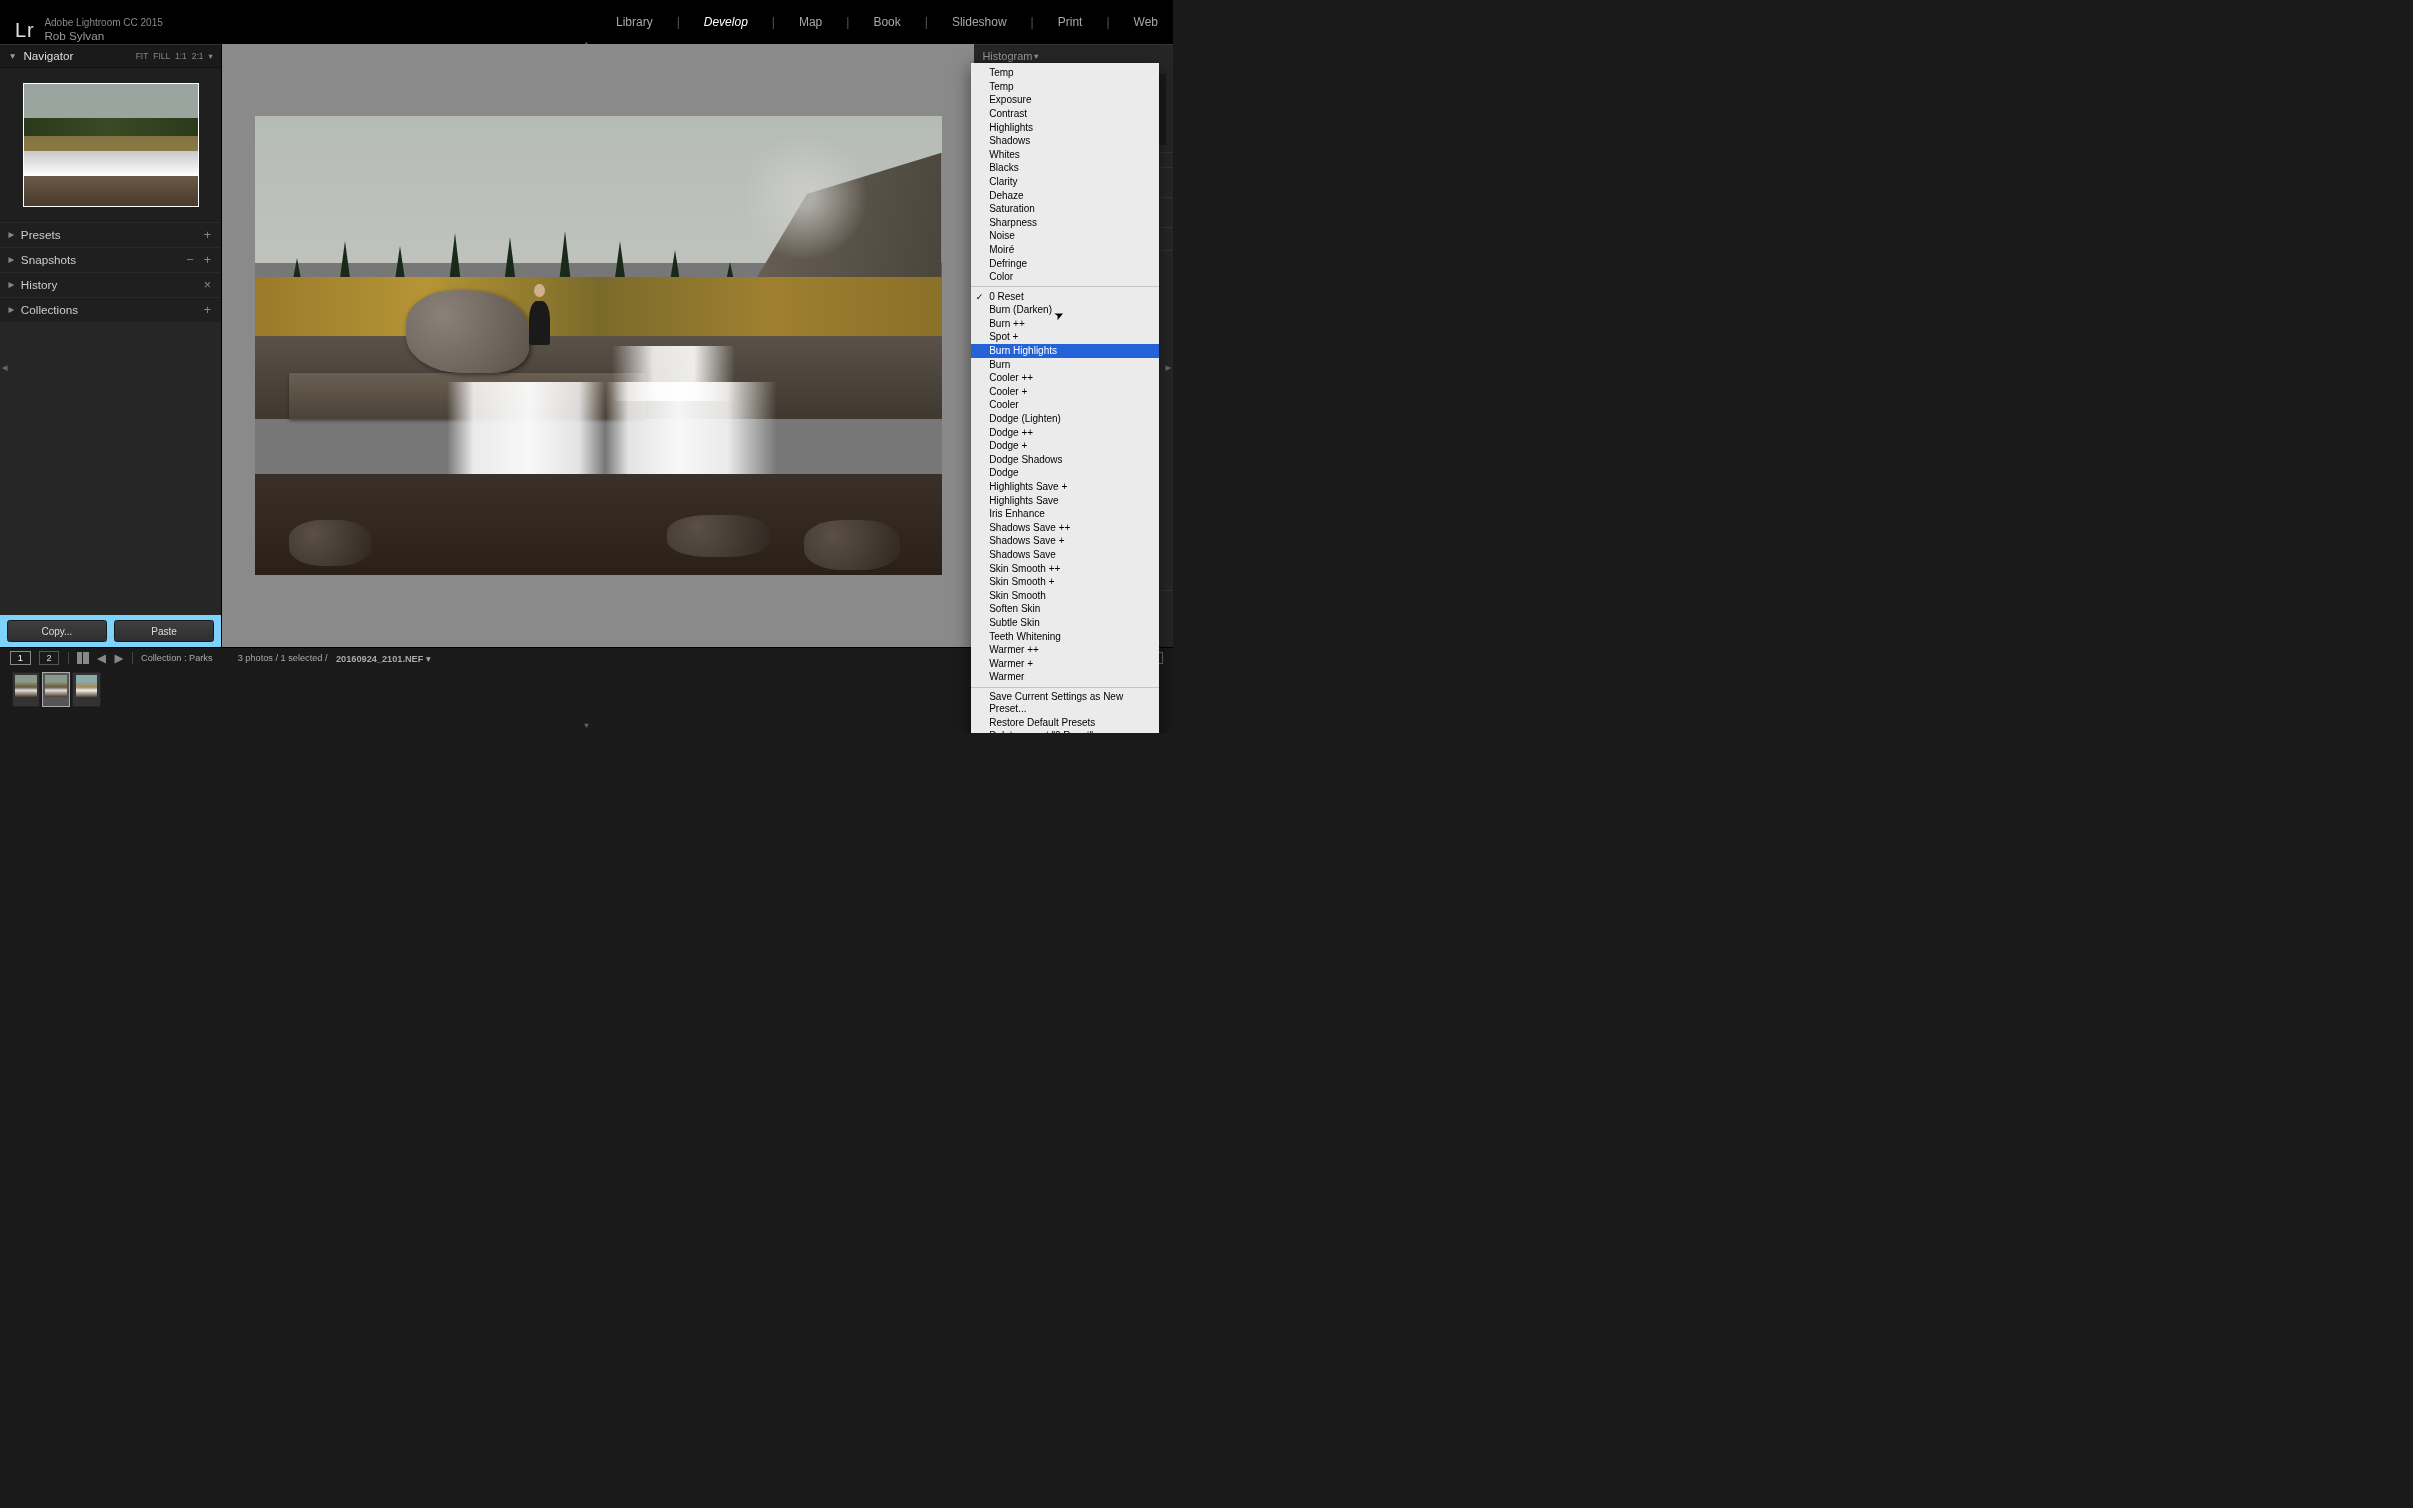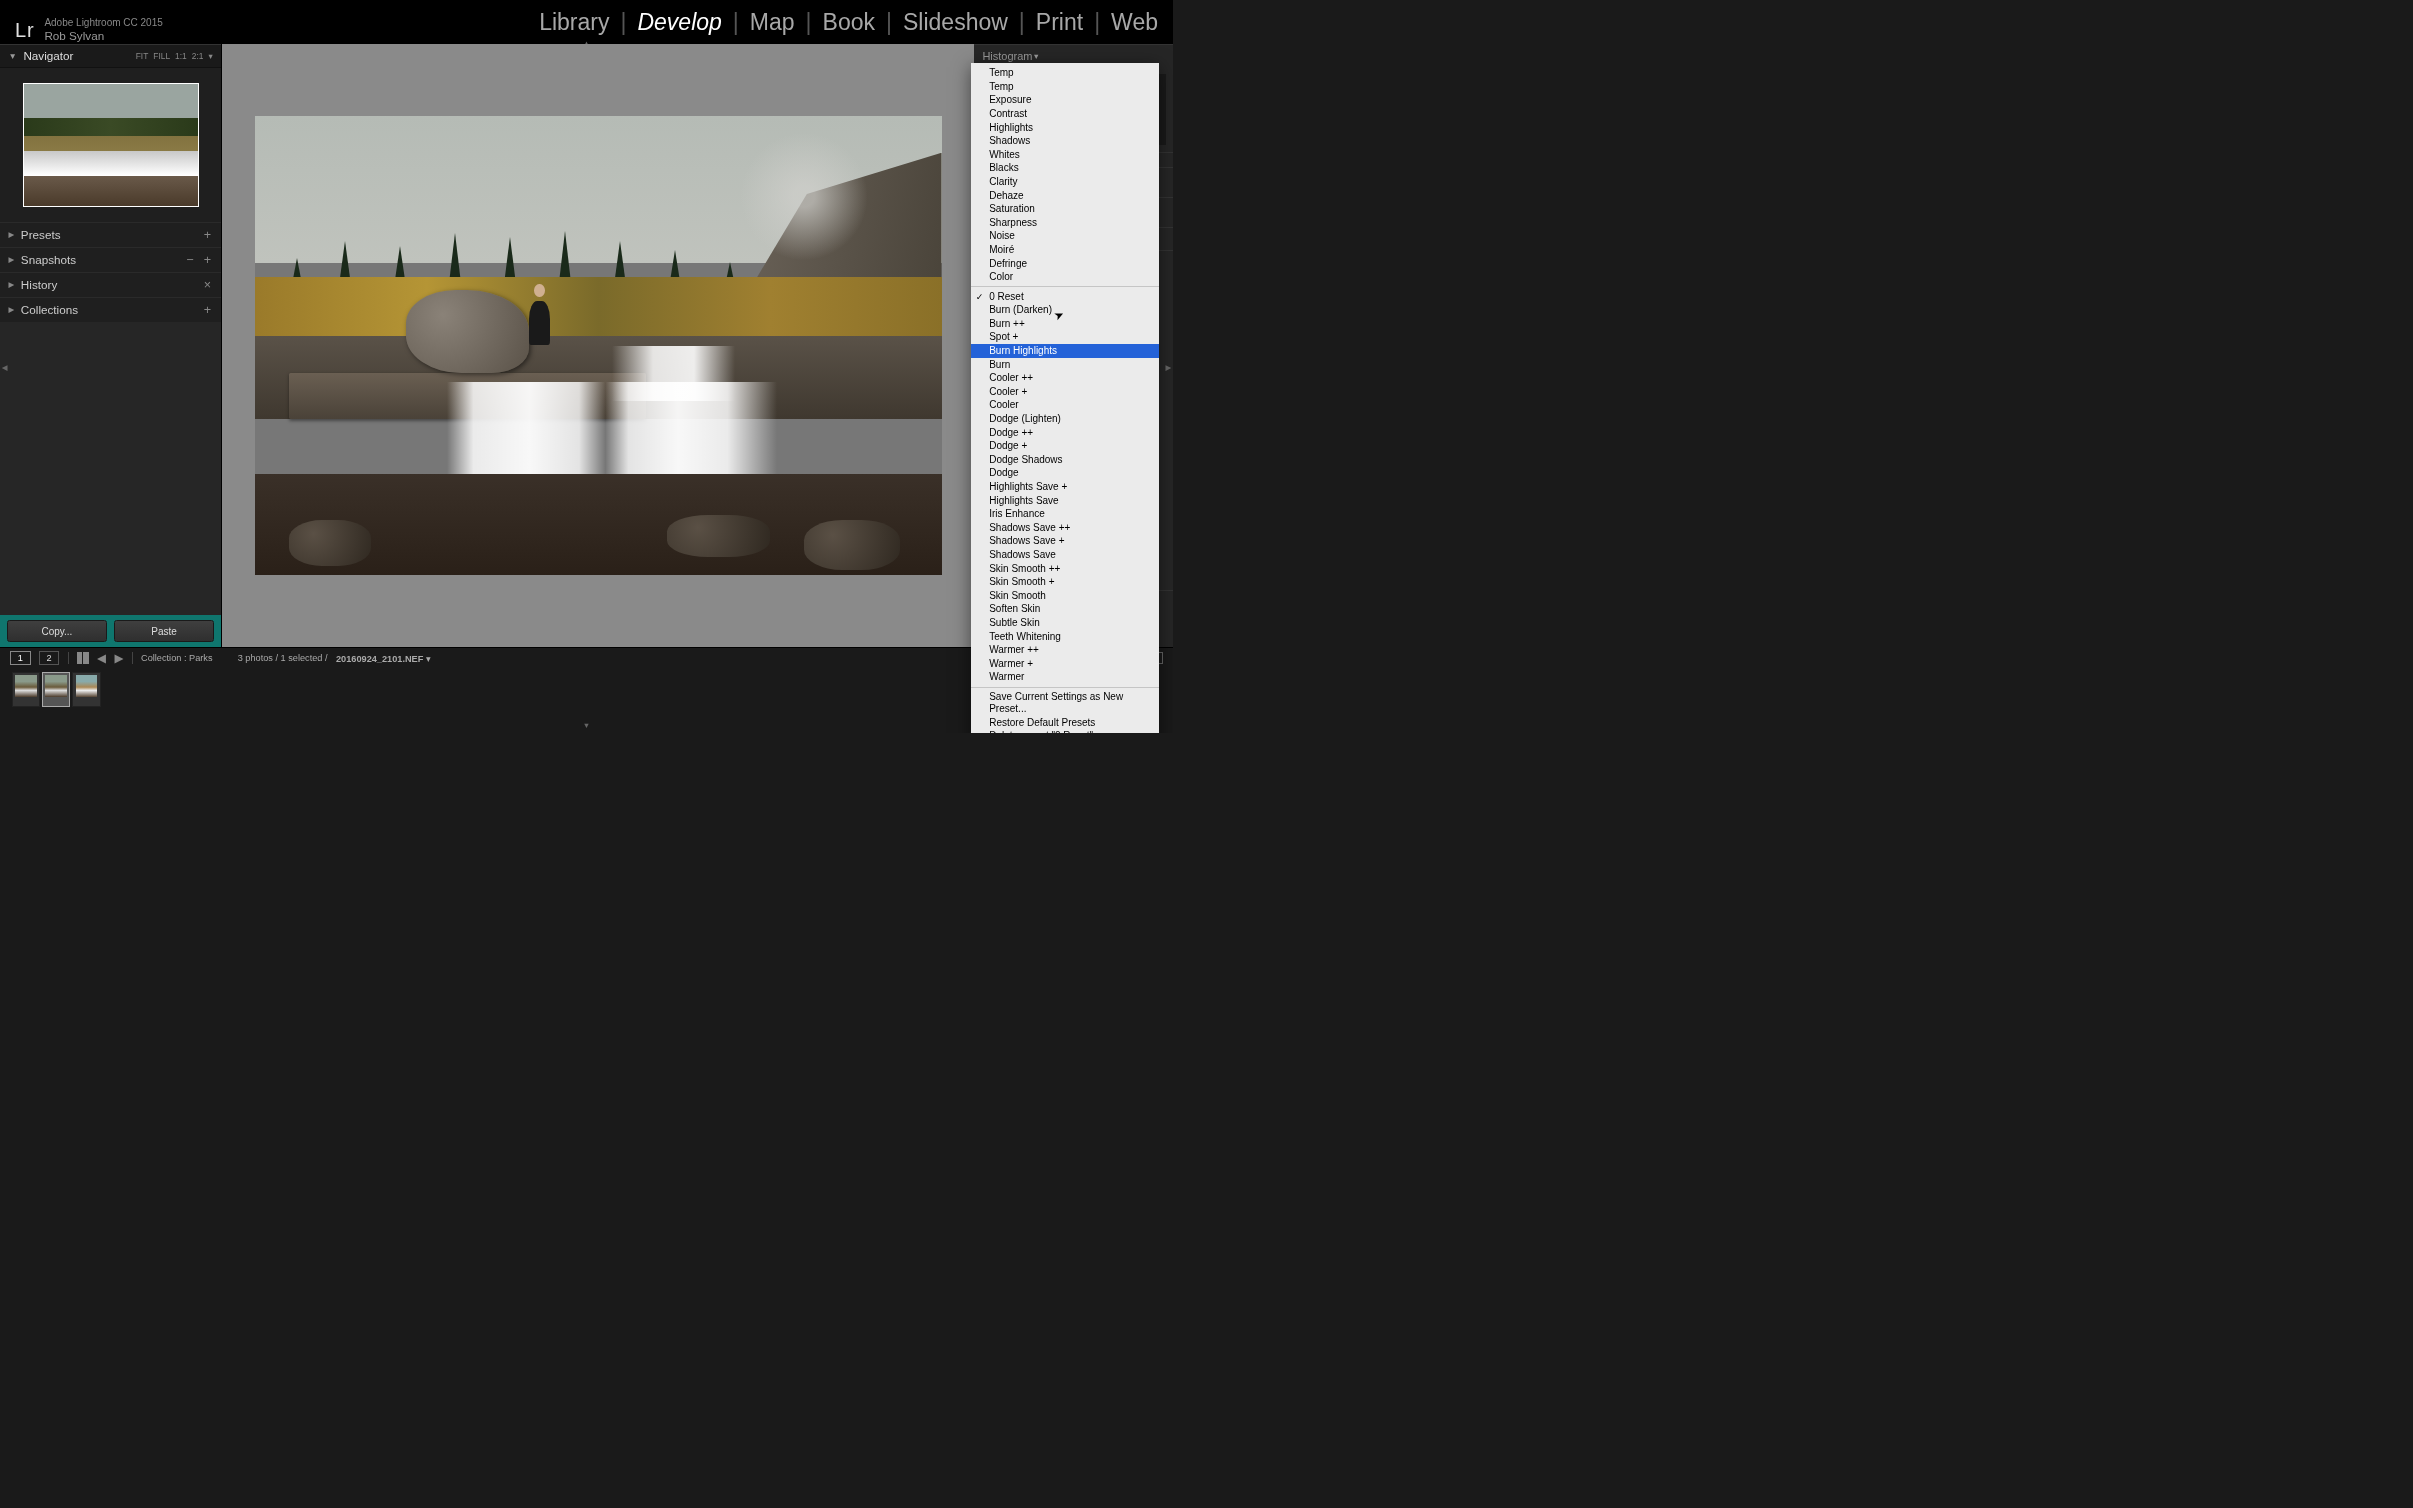--- a/index.html
+++ b/index.html
@@ -5,21 +5,21 @@
 * { margin: 0; padding: 0; box-sizing: border-box; font-family: "Lucida Grande", "Segoe UI", sans-serif; }
 body { background: #1a1a1a; color: #ccc; width: 1173px; height: 733px; overflow: hidden; position: relative; font-size: 11px; }
 
 
 .topbar { height: 44px; background: #000; display: flex; align-items: center; padding: 0 15px; justify-content: space-between; }
 .brand { display: flex; align-items: center; gap: 10px; margin-top: 16px; }
 .lr-logo { font-family: "Myriad Pro", sans-serif; font-size: 20px; font-weight: 300; color: #e0e0e0; letter-spacing: 0.8px; }
 .brand-text { display: flex; flex-direction: column; line-height: 1.2; }
 .brand-app { font-size: 10px; color: #888; }
 .brand-user { font-size: 11.7px; color: #999; }
-.modules { display: flex; gap: 11px; font-size: 23px; color: #a8a8a8; align-items: center; }
+.modules { display: flex; gap: 24px; font-size: 12px; color: #a8a8a8; align-items: center; }
 .modules .sep { color: #555; }
 .modules .mod { cursor: pointer; }
 .modules .mod.active { color: #fff; font-style: italic; }
 
 
 .main { display: flex; height: 603px; }
 .left-panel { width: 222px; background: #1f1f1f; display: flex; flex-direction: column; border-right: 0.8px solid #000; }
 .center { flex: 1; background: #8a8a8a; display: flex; flex-direction: column; position: relative; }
 .right-panel { width: 199px; background: #262626; position: relative; }
 
@@ -33,21 +33,21 @@
 .nav-thumb::before { content:''; position:absolute; top:28%; left:0; right:0; height:15%; background: linear-gradient(to right,#2a3a1a,#3a4a25,#2a3a1a); }
 
 
 .panel-section { height: 25px; background: #1f1f1f; display: flex; align-items: center; padding: 0 10px 0 8.4px; border-top: 0.8px solid #2a2a2a; font-size: 11.7px; color: #ccc; gap:6.7px;}
 .panel-section .tri { font-size: 7.5px; color: #888; }
 .panel-section .lbl { flex: 1; }
 .panel-section .act { color: #888; font-size: 12.6px; cursor: pointer; margin-left:3.4px;}
 .panel-fill { flex: 1; background: #262626; }
 
 
-.cp-row { display: flex; gap: 6.7px; padding: 5px 6.7px; background: #0f766e; }
+.cp-row { display: flex; gap: 6.7px; padding: 5px 6.7px; background: #7dd3fc; }
 .cp-btn { flex: 1; height: 22px; background: linear-gradient(#3f3f3f,#2f2f2f); border: 0.8px solid #1a1a1a; border-radius: 2.5px; color: #ddd; font-size: 10px; display: flex; align-items: center; justify-content: center; cursor: pointer; }
 
 
 .canvas-wrap { flex: 1; display: flex; align-items: center; justify-content: center; padding: 15px; }
 .canvas { width: 687px; height: 459px; background:#777; position:relative; overflow:hidden; }
 .sky { position:absolute; top:0; left:0; right:0; height:32%; background: linear-gradient(#b5bbb5,#c0c3bd);}
 .trees { position:absolute; top:18%; left:0; right:0; height:22%; }
 .tree { position:absolute; bottom:0; width:0; height:0; border-left:8.4px solid transparent; border-right:8.4px solid transparent; border-bottom:50px solid #1a2a1a;}
 .cliff { position:absolute; top:8%; right:0; width:28%; height:30%; background: linear-gradient(100deg,#6a6258,#4a443a); clip-path: polygon(0 100%, 100% 100%, 100% 0, 30% 30%);}
 .mist { position:absolute; top:0; right:10%; width:20%; height:35%; background: radial-gradient(circle,#d0d0cc 10%, transparent 60%); opacity:0.7;}

